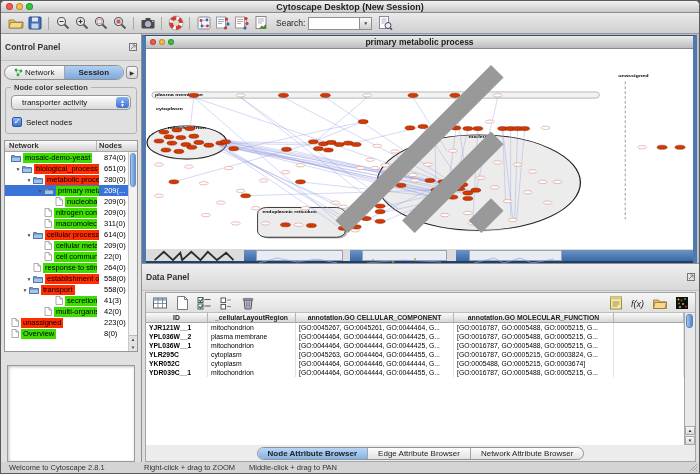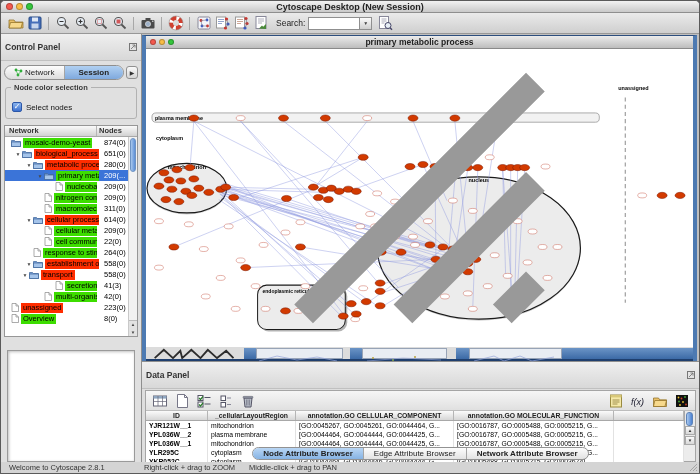--- a/index.html
+++ b/index.html
@@ -56,21 +56,21 @@
   .tr-arrow { width:8px; flex:0 0 auto; font-size:5px; color:#4a4a4a; text-align:center; }
   .tr-icon { flex:0 0 auto; margin-right:2px; display:flex; }
   .tr-label { padding:0 2px; overflow:hidden; line-height:10px; height:10px; }
   .chip-green{ background:#3ddd00; } .chip-red{ background:#ff2d00; }
   .tr-value { position:absolute; left:99px; color:#000; }
 
   .overview-box { margin:13px 6px 0; height:115px; background:#fff; border:1px solid #9a9a9a; box-shadow:inset 1px 1px 3px rgba(0,0,0,.25); }
 
   
   .right-col { flex:1; display:flex; flex-direction:column; min-width:0; }
-  .desktop { height:327px; flex:0 0 auto; position:relative; background:#bfbfbf; }
+  .desktop { height:229px; flex:0 0 auto; position:relative; background:#bfbfbf; }
   .net-window { position:absolute; left:0; top:1px; right:2px; bottom:0; border-left:4px solid #4d7ab2; border-right:4px solid #4d7ab2; border-top:1px solid #2c4e7e; display:flex; flex-direction:column; }
   .net-titlebar { height:13px; flex:0 0 auto; background:linear-gradient(#ececec,#bdbdbd); border-bottom:1px solid #8a8a8a; position:relative; display:flex; align-items:center; }
   .net-titlebar .lights{ margin-left:4px; }
   .net-titlebar .light{ width:6px; height:6px; }
   .net-title { position:absolute; left:0; right:0; text-align:center; font-size:8.5px; font-weight:bold; color:#222; }
   .net-canvas { flex:1; background:#fff; position:relative; min-height:0; }
   .net-canvas svg { position:absolute; inset:0; width:100%; height:100%; }
   .resize-grip { position:absolute; right:1px; bottom:1px; width:9px; height:9px; }
   .net-strip { height:14px; flex:0 0 auto; position:relative; background:#dcdcdc; border-bottom:2px solid #1f3f6e; }
   .strip-item { position:absolute; top:1px; height:11px; }
@@ -88,21 +88,21 @@
   .dp-th { border-right:1px solid #b5b5b5; text-align:center; overflow:hidden; white-space:nowrap; line-height:10px; }
   .dp-row { height:9px; display:flex; font-size:6.8px; color:#000; background:#fff; }
   .dp-td { border-right:1px solid #e2e2e2; padding-left:3px; overflow:hidden; white-space:nowrap; line-height:9px; }
   .dp-td.id { font-weight:bold; }
   .dp-scroll { width:11px; flex:0 0 auto; border-left:1px solid #a8a8a8; background:#e9e9e9; position:relative; }
   .dp-thumb { position:absolute; top:1px; left:1px; width:7px; height:14px; border-radius:3px; background:linear-gradient(90deg,#a8c8ee,#4d82d2); border:1px solid #5d83b8; }
   .dp-scroll-btn { position:absolute; left:0; right:0; height:9px; background:linear-gradient(#fafafa,#d8d8d8); border:1px solid #aaa; font-size:4.5px; color:#333; text-align:center; line-height:8px; }
   .dp-tabs { height:16px; flex:0 0 auto; display:flex; align-items:center; justify-content:center; }
   .dp-seg-group { display:flex; height:13px; border:1px solid #929292; border-radius:8px; overflow:hidden; background:linear-gradient(#fdfdfd,#e2e2e2); }
   .dp-seg { padding:0 10px; display:flex; align-items:center; font-size:8px; color:#222; border-right:1px solid #a5a5a5; }
-  .dp-seg:last-child{ border-right:none;font-weight:bold; }
+  .dp-seg:last-child{ border-right:none; }
   .dp-seg.active { background:linear-gradient(#b9d6f4,#86b3e4); font-weight:bold; }
 
   
   .statusbar { height:11px; flex:0 0 auto; background:#d4d4d4; display:flex; align-items:center; font-size:7.5px; color:#333; padding:0 8px; position:relative; }
   .sb-welcome { width:135px; }
   .sb-hint1 { width:105px; }
   .statusbar .grip { position:absolute; right:1px; bottom:1px; }
 </style>
 </head>
 <body>
@@ -259,20 +259,27 @@
           </div>
           <div class="cp-tab active">
             <span>Session</span>
           </div>
         </div>
         <div class="tab-arrow-btn">▶</div>
       </div>
 
       <div class="groupbox">
         <span class="groupbox-label">Node color selection</span>
+        <div class="combo">
+          <span>transporter activity</span>
+          <span class="combo-btn">
+              <span>▲</span>
+              <span>▼</span>
+            </span>
+        </div>
         <div class="checkbox-row">
           <span class="checkbox">✓</span>
           <span class="checkbox-label">Select nodes</span>
         </div>
       </div>
 
       <div class="tree-wrap">
         <div class="tree-header">
           <span class="th-network">Network</span>
           <span class="th-nodes">Nodes</span>

